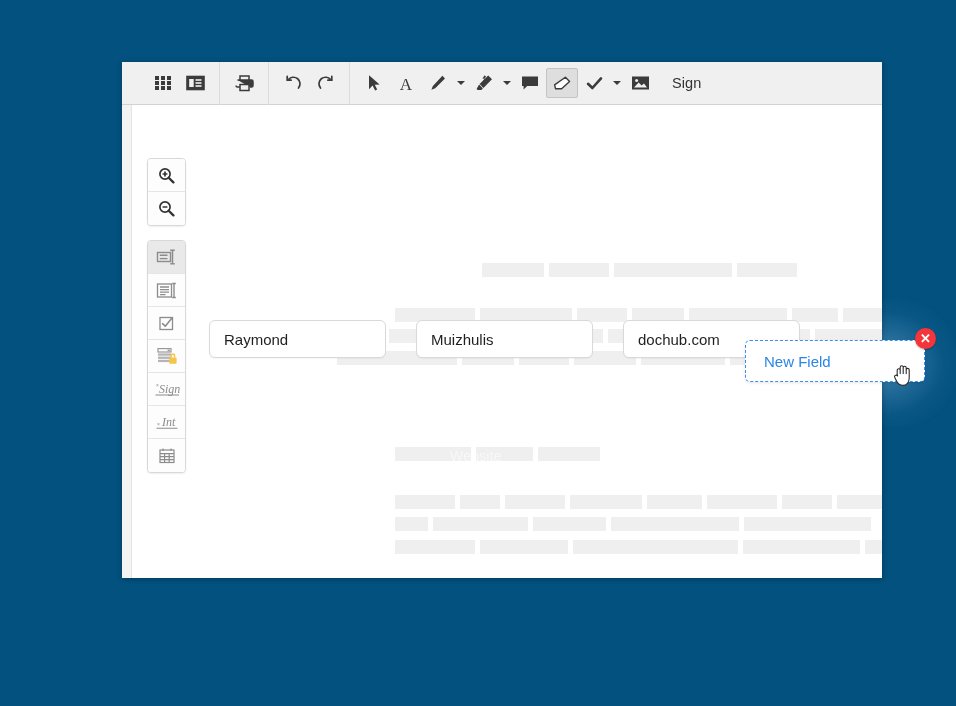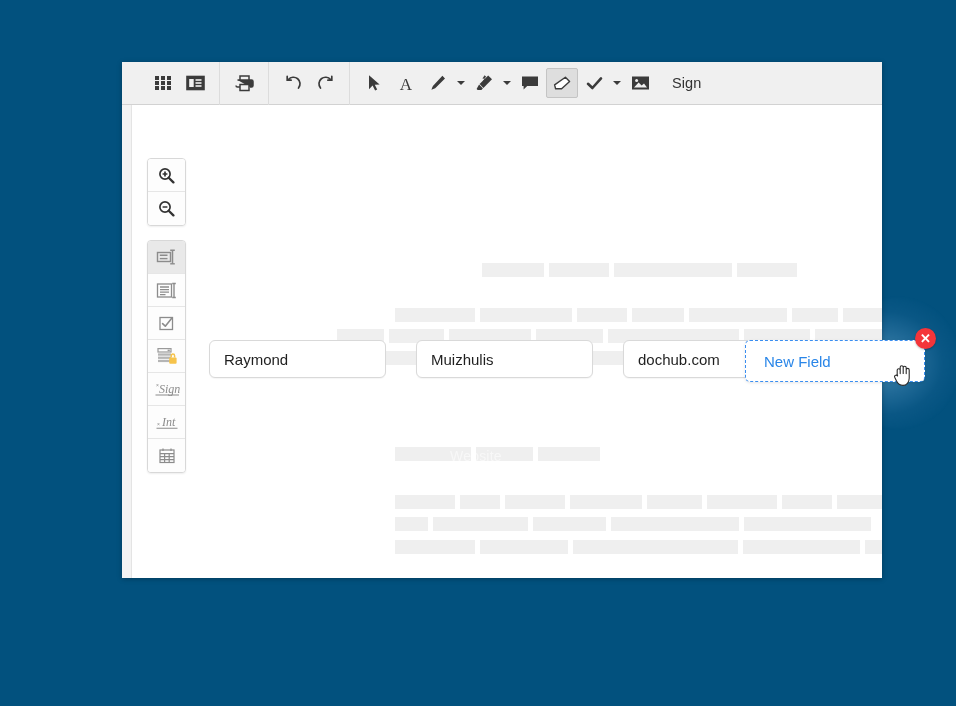--- a/index.html
+++ b/index.html
@@ -155,21 +155,20 @@
     border: 1px solid #d9d9d9;
     border-radius: 6px;
     background: #fff;
     display: flex;
     align-items: center;
     padding: 0 14px;
     font-size: 15px;
     color: #1f1f1f;
     box-shadow: 0 1px 1px rgba(0,0,0,0.04);
     cursor: text;
-    margin-top: 20px;
   }
   .fld .chev {
     margin-left: auto;
     font-size: 11px;
     color: #777;
   }
 
   
   #new-field-wrap {
     position: absolute;

